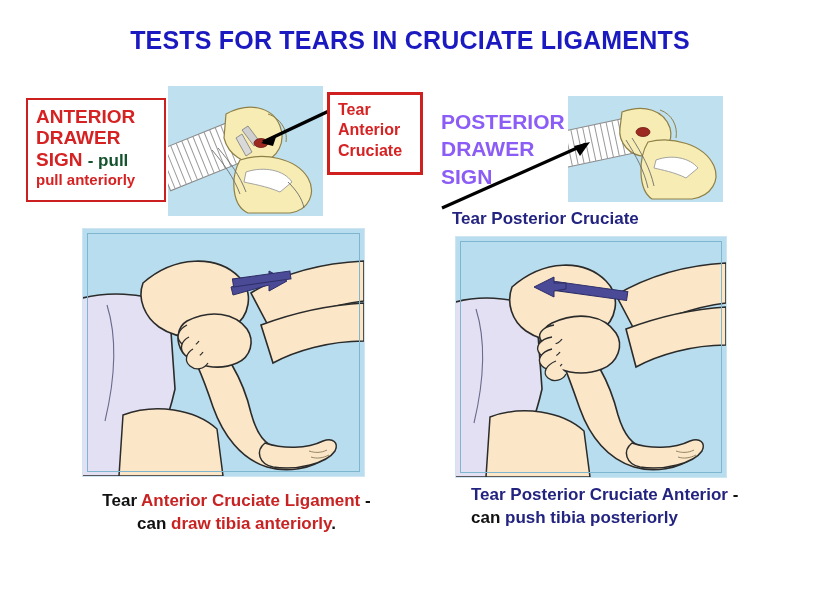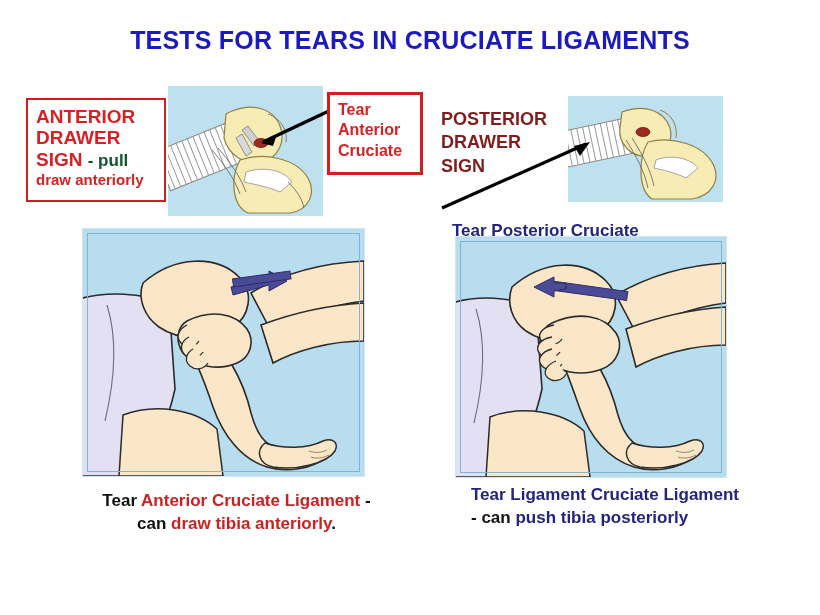--- a/index.html
+++ b/index.html
@@ -110,36 +110,35 @@
 
   
   #posterior-label {
     position: absolute;
     left: 441px;
     top: 108px;
     width: 140px;
   }
   #posterior-label span {
     display: block;
-    font-size: 18px;
-    font-weight: bold;
-    color: #7f1d1d;
+    font-size: 21px;
+    font-weight: bold;
+    color: #8b5cf6;
     line-height: 1.30;
   }
 
   
   #tear-post-caption {
     position: absolute;
     left: 452px;
     top: 209px;
     font-size: 17px;
     font-weight: bold;
     color: #232380;
     white-space: nowrap;
-    margin-top: 12px;
   }
 
   
   .photo-panel {
     position: absolute;
     background: #b8ddee;
     border: 1px solid #cfe6f2;
     box-sizing: border-box;
     overflow: hidden;
   }
@@ -176,21 +175,21 @@
 
   <div id="title">TESTS FOR TEARS IN CRUCIATE LIGAMENTS</div>
 
   <div id="anterior-label-box">
     <span class="big">ANTERIOR</span>
     <span class="big">DRAWER</span>
     <span class="big">
       <span>SIGN</span>
       <span class="dash">- pull</span>
     </span>
-    <span class="small">draw anteriorly</span>
+    <span class="small">pull anteriorly</span>
   </div>
 
   <div id="anterior-anat">
     <svg width="155" height="130" viewBox="0 0 155 130">
       <rect x="0" y="0" width="155" height="130" fill="#bfe0ef"></rect>
 
       <g transform="rotate(-22 60 60)">
         <rect x="-10" y="38" width="85" height="42" fill="#ffffff" stroke="#8a8a8a" stroke-width="1"></rect>
         <g stroke="#9a9a9a" stroke-width="1">
           <line x1="-5" y1="38" x2="-5" y2="80"></line>
@@ -373,16 +372,16 @@
       </g>
     </svg>
     <div class="inner-frame"></div>
   </div>
 
   <div id="caption-left" class="bottom-caption">
     <span class="blk">Tear </span><span>Anterior Cruciate Ligament</span><span class="blk"> - can </span><span>draw tibia anteriorly</span><span class="blk">.</span>
   </div>
 
   <div id="caption-right" class="bottom-caption">
-    <span>Tear Ligament  Cruciate Ligament</span><span class="blk"> - can </span><span>push tibia posteriorly</span>
+    <span>Tear Posterior  Cruciate Anterior</span><span class="blk"> - can </span><span>push tibia posteriorly</span>
   </div>
 
 </div>
 
 </body></html>

